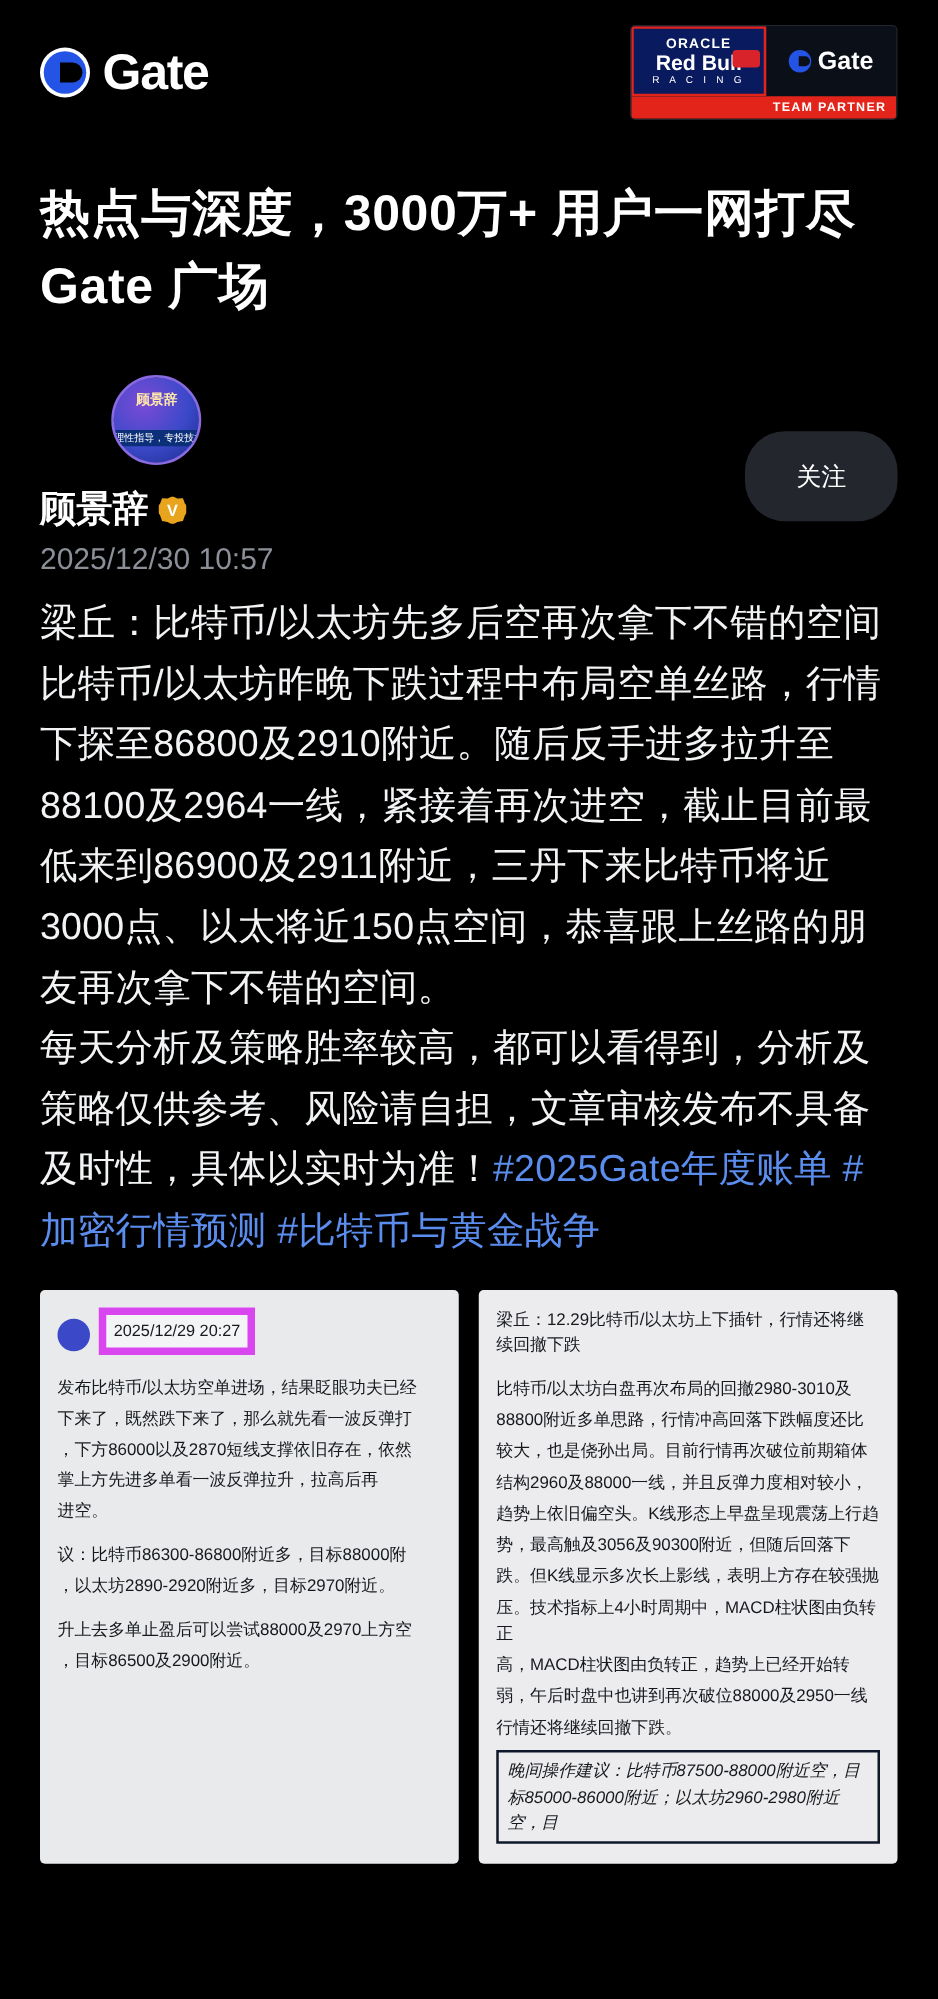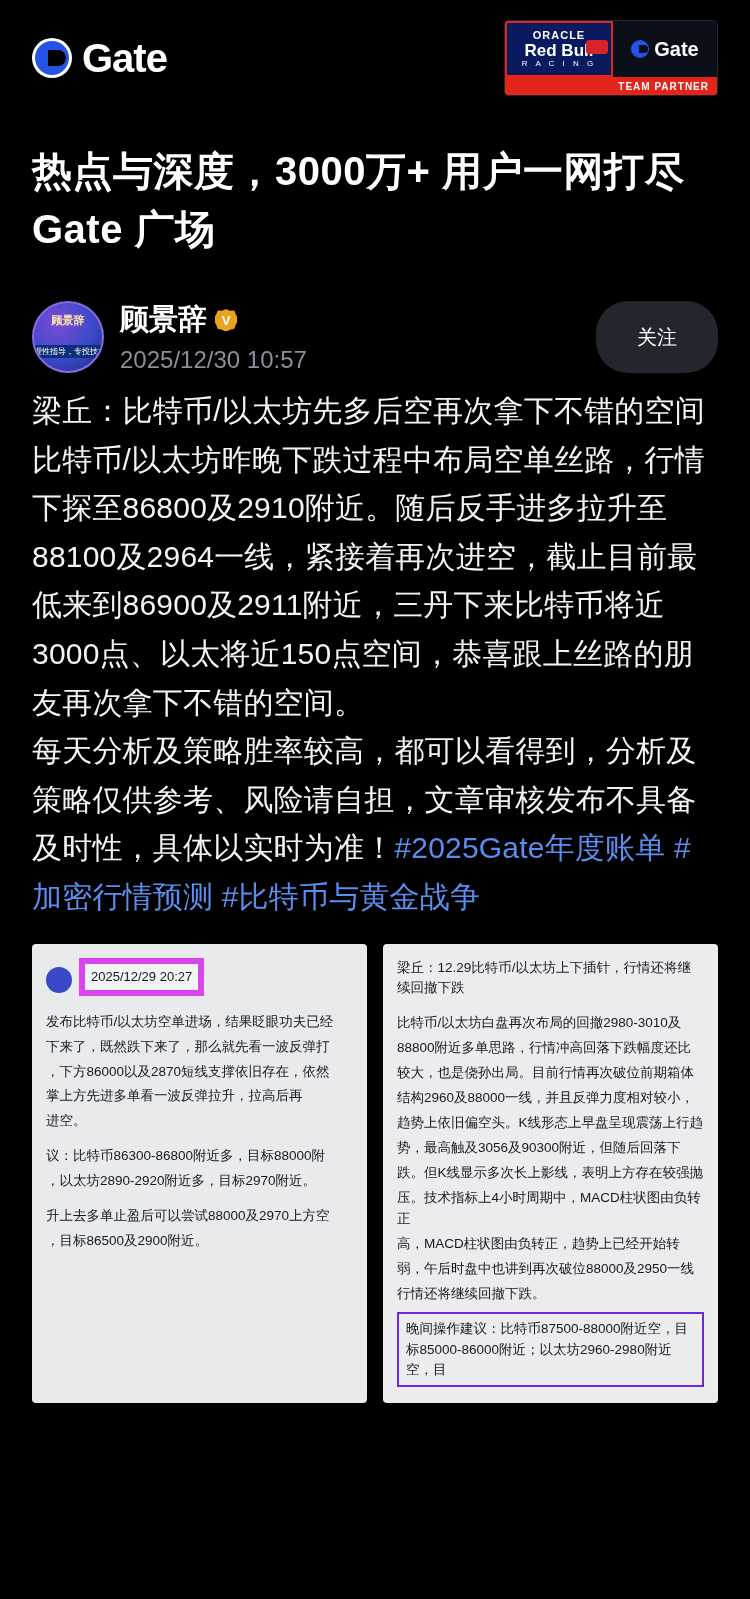--- a/index.html
+++ b/index.html
@@ -166,20 +166,21 @@
   .author-row {
     margin-top: 42px;
     display: flex;
     align-items: center;
     justify-content: space-between;
   }
   .author-left {
     display: flex;
     align-items: center;
     gap: 16px;
+    flex-direction: column;
   }
   .avatar {
     width: 72px; height: 72px;
     border-radius: 50%;
     background: radial-gradient(circle at 35% 30%, #7b4bd6 0%, #3b49c9 55%, #1b2a8a 100%);
     border: 2px solid #8a6ae0;
     position: relative;
     overflow: hidden;
     flex: 0 0 auto;
   }
@@ -282,25 +283,26 @@
   .shot-line { margin: 0 0 4px 0; }
   .redbox {
     border: 6px solid #d946ef;
     padding: 3px 6px;
     display: inline-block;
     margin-bottom: 6px;
     font-size: 13px;
     background: #f3f4f5;
   }
   .redbox-wide {
-    border: 2px solid #6d28d9;
+    border: 2px solid #0f172a;
     padding: 5px 7px;
     margin-top: 8px;
     font-size: 13.5px;
     line-height: 1.5;
+    font-style: italic;
   }
   .shot-avatar {
     width: 26px; height: 26px;
     border-radius: 50%;
     background: #3b49c9;
     display: inline-block;
     vertical-align: middle;
     margin-right: 7px;
   }
   .shot-head {

